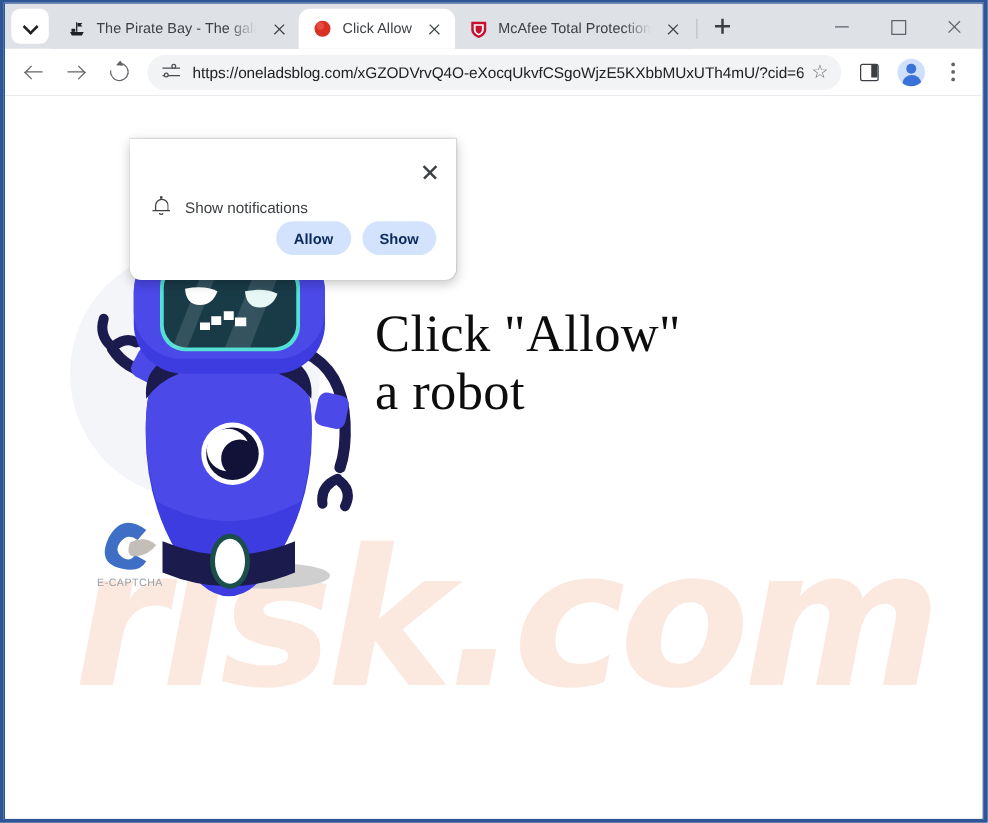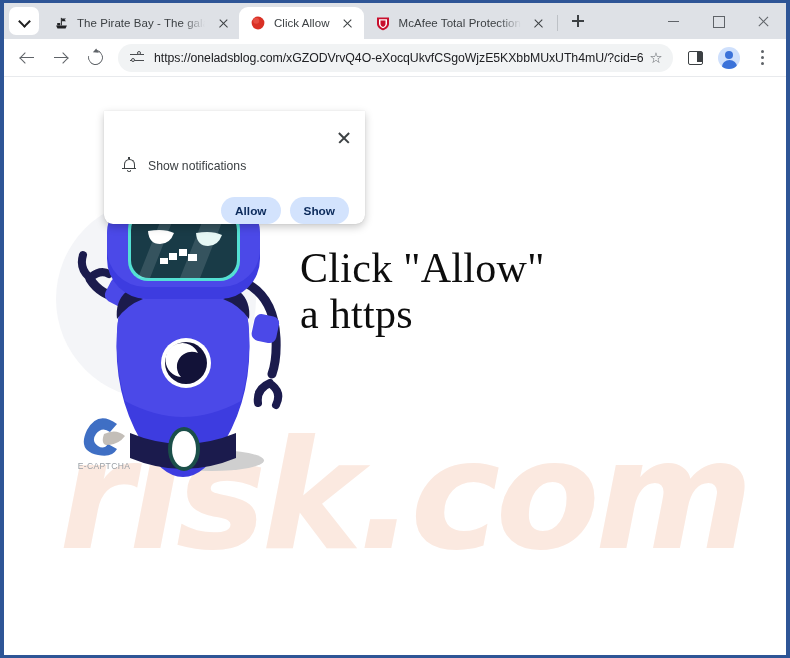--- a/index.html
+++ b/index.html
@@ -435,21 +435,21 @@
     left: 6.3px; top: -1px;
     width: 1.4px; height: 2.3px;
     background: #3c4043;
   }
   .perm-label {
     font-size: 12.2px;
     color: #3c4043;
   }
   .perm-btns {
     position: absolute;
-    right: 16px; bottom: 0;
+    right: 16px; bottom: 20px;
     display: flex;
     gap: 9px;
   }
   .pbtn {
     min-width: 54px;
     height: 27px;
     padding: 0 14px;
     border-radius: 14px;
     background: #d3e3fd;
     color: #0b2a5b;
@@ -617,21 +617,21 @@
         <svg width="46" height="42" viewBox="0 0 46 42">
           <path d="M36 9 q-19 -14 -30 6 q-10 21 11 25 q14 3 19 -6 l-9 -5 q-4 6 -10 2 q-7 -5 -2 -12 q6 -8 14 -2 z" fill="#3f6fc4"></path>
           <path d="M23 19 q12 -6 21 2 q-6 8 -16 9 q-9 1 -5 -11 z" fill="#b9b3ac" opacity="0.85"></path>
         </svg>
       </div>
       <div class="clabel">E-CAPTCHA</div>
     </div>
 
     <div class="headline">
       <div>Click "Allow"</div>
-      <div>a https</div>
+      <div>a robot</div>
     </div>
 
     <div class="perm">
       <div class="perm-close"></div>
       <div class="perm-row">
         <span class="bell">
           <i class="stem"></i>
             <i class="body"></i>
             <i class="base"></i>
             <i class="clap"></i>

